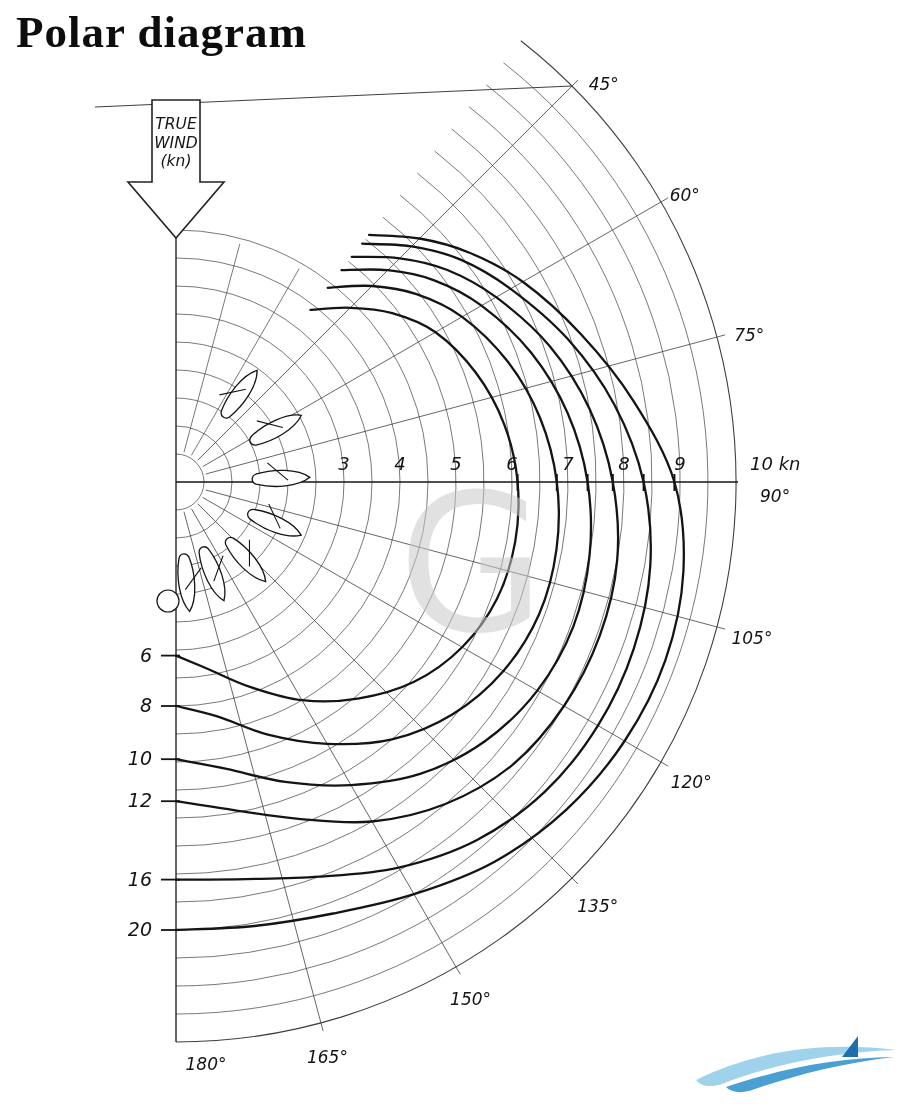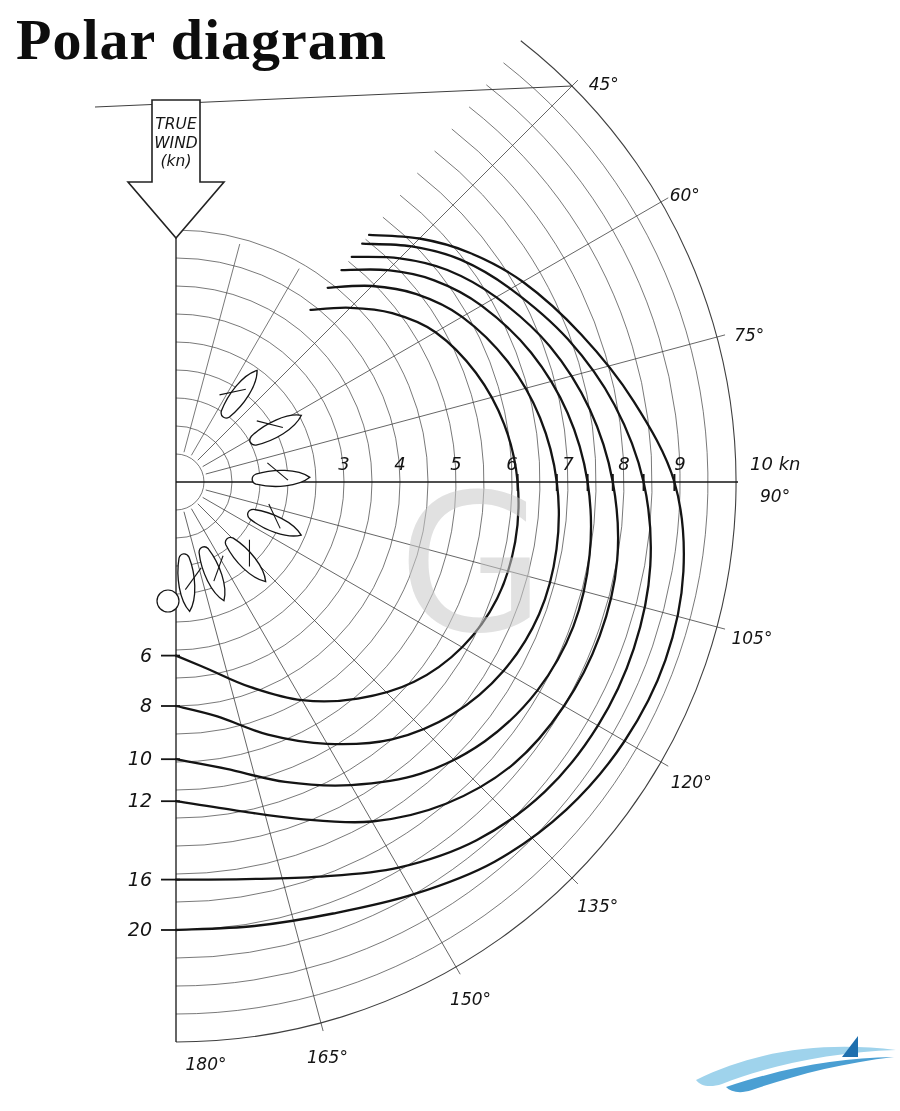--- a/index.html
+++ b/index.html
@@ -1,17 +1,17 @@
 <!DOCTYPE html>
 <html><head>
 <meta charset="utf-8">
 <style>
   html,body{margin:0;padding:0;background:#ffffff;}
   body{width:900px;height:1111px;position:relative;overflow:hidden;font-family:"Liberation Sans",sans-serif;}
-  #title{position:absolute;left:16px;top:6px;margin:0;font-family:"Liberation Serif",serif;font-weight:700;font-size:58px;color:#0d0d0d;letter-spacing:1px;z-index:2;}
+  #title{position:absolute;left:16px;top:6px;margin:0;font-family:"Liberation Serif",serif;font-weight:700;font-size:45px;color:#0d0d0d;letter-spacing:1px;z-index:2;}
   #polar-svg{position:absolute;left:0;top:0;z-index:1;}
   text{font-family:"DejaVu Sans",sans-serif;}
 </style>
 </head>
 <body>
 
 <h1 id="title">Polar diagram</h1>
 
 <svg id="polar-svg" width="900" height="1111" viewBox="0 0 900 1111">
     <line x1="95" y1="107" x2="572" y2="86" stroke="#3f3f3f" stroke-width="1"></line>

